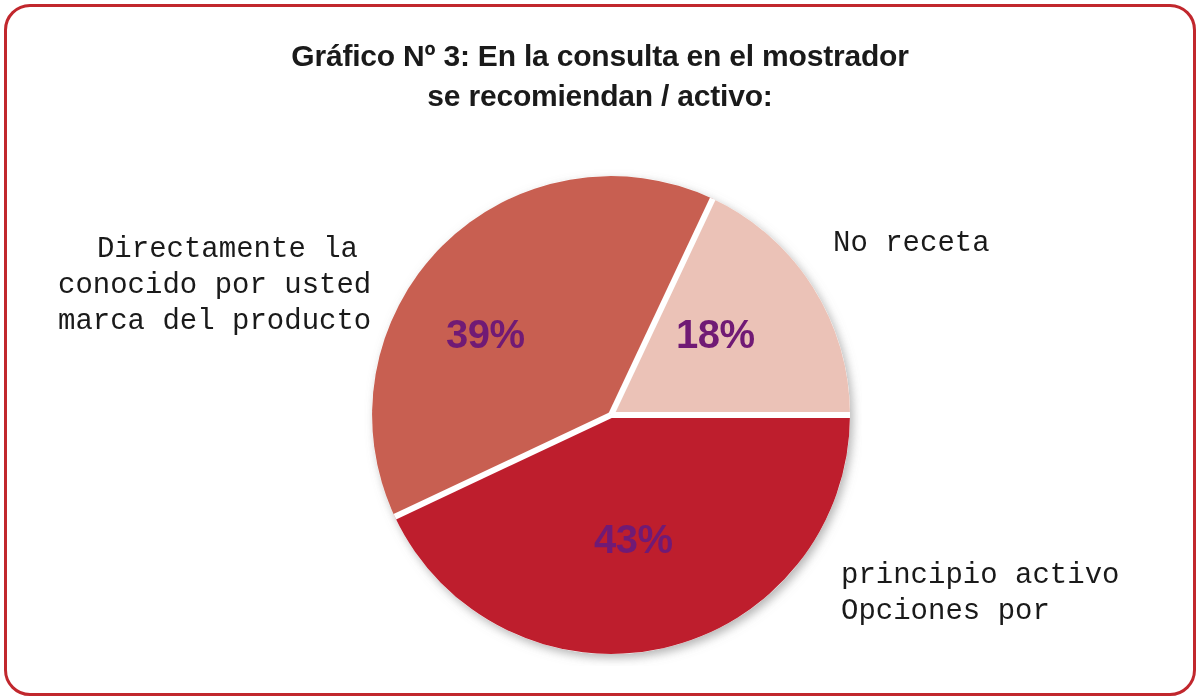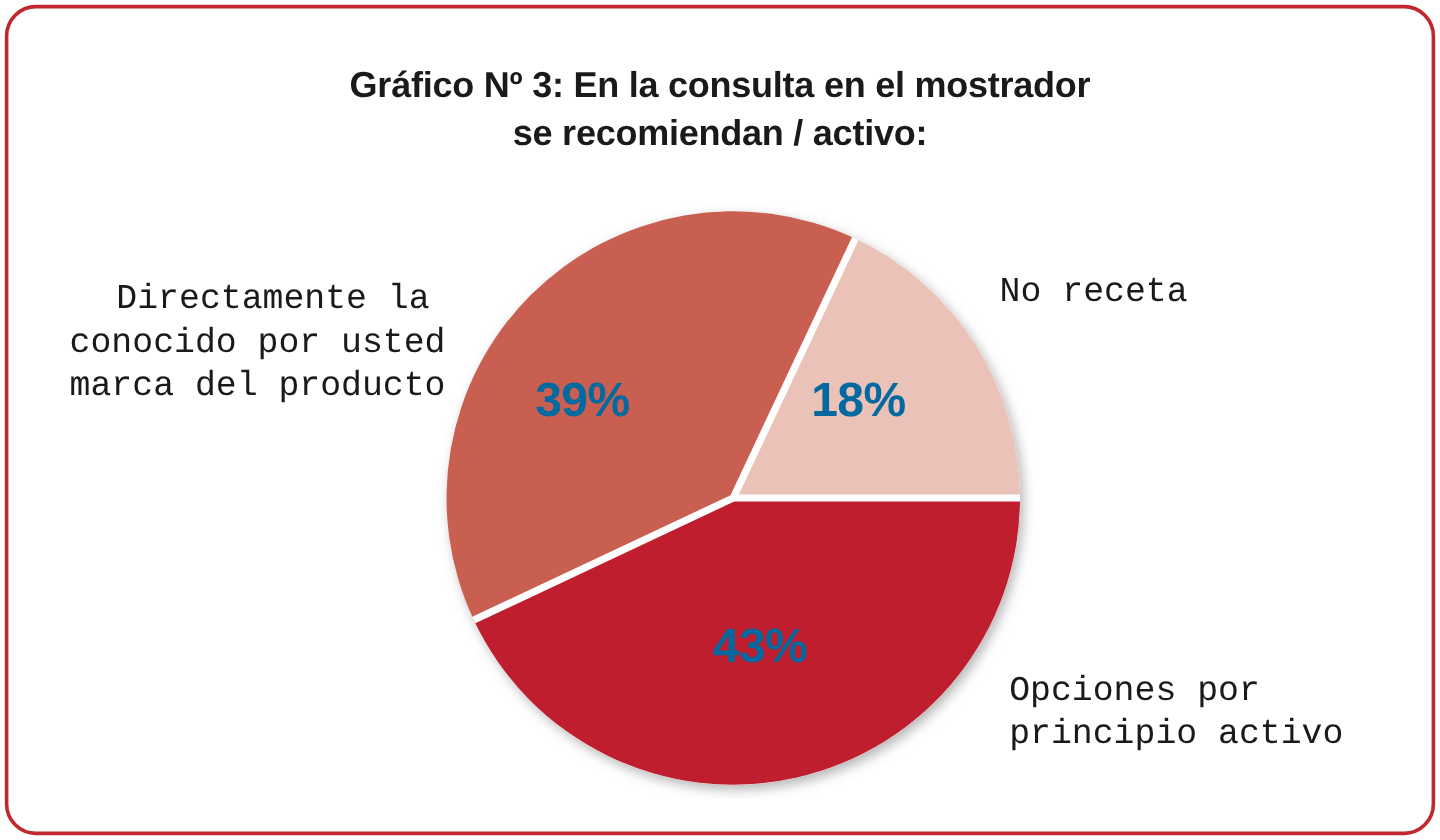--- a/index.html
+++ b/index.html
@@ -31,21 +31,21 @@
     box-sizing: border-box;
     border: 3px solid #C1272D;
     border-radius: 26px;
     pointer-events: none;
   }
 
   
   .chart-title {
     position: absolute;
     left: 0;
-    top: 52px;
+    top: 36px;
     width: 1200px;
     text-align: center;
     font-family: "Liberation Sans", sans-serif;
     font-weight: bold;
     font-size: 30px;
     line-height: 40px;
     color: #1a1a1a;
     letter-spacing: -0.2px;
   }
   .chart-title .line {
@@ -65,21 +65,21 @@
     width: 500px;
     height: 500px;
   }
 
   
   .slice-label {
     position: absolute;
     font-family: "Liberation Sans", sans-serif;
     font-weight: bold;
     font-size: 40px;
-    color: #0369a1;
+    color: #701a75;
     white-space: nowrap;
     letter-spacing: -0.5px;
   }
   .label-39 { left: 446px; top: 312px; }
   .label-18 { left: 676px; top: 312px; }
   .label-43 { left: 594px; top: 517px; }
 
   
   .cat-label {
     position: absolute;
@@ -150,17 +150,17 @@
     <span class="line">Directamente la</span>
     <span class="line">conocido por usted</span>
     <span class="line">marca del producto</span>
   </div>
 
   <div class="cat-label cat-topright">
     <span class="line">No receta</span>
   </div>
 
   <div class="cat-label cat-bottomright">
+    <span class="line">principio activo</span>
     <span class="line">Opciones por</span>
-    <span class="line">principio activo</span>
   </div>
 
 </div>
 
 </body></html>

